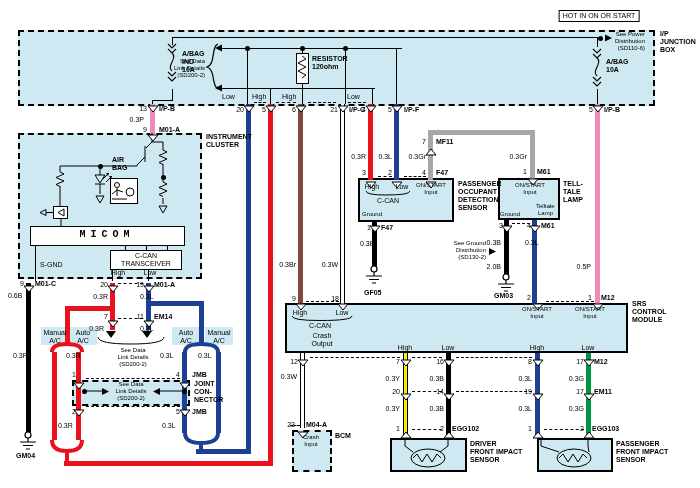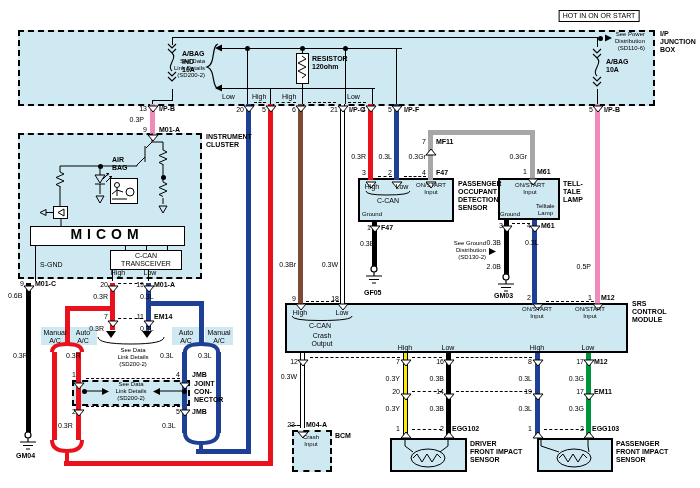--- a/index.html
+++ b/index.html
@@ -5,21 +5,21 @@
 <style>
   html,body{margin:0;padding:0;background:#fff;}
   #stage{position:relative;width:700px;height:488px;background:#fff;overflow:hidden;
          font-family:"Liberation Sans", sans-serif;}
   .lbl{position:absolute;font-size:7px;line-height:7.5px;white-space:nowrap;color:#000;z-index:40;}
   .b{font-weight:bold;}
   .c{transform:translateX(-50%);}
   .r{transform:translateX(-100%);}
   .s6{font-size:6px;line-height:6.5px;}
   .bx{border:1px solid #000;background:#fff;padding:1px 3px;}
-  .sp{letter-spacing:5px;font-size:14px;font-weight:bold;}
+  .sp{letter-spacing:5px;font-size:10px;font-weight:bold;font-family:Liberation Mono, monospace;}
   .wire{position:absolute;z-index:20;}
   .w-red{background:#e8111c;}
   .w-blue{background:#1d3f94;}
   .w-brown{background:#7e4a36;}
   .w-pink{background:#f08ab9;}
   .w-gray{background:#a7a7a7;}
   .w-black{background:#000;}
   .w-green{background:#00953c;}
   .w-yellow{background:#f9ee00;border-left:1px solid #000;border-right:1px solid #000;box-sizing:border-box;}
   .w-white{background:#fff;border-left:1px solid #000;border-right:1px solid #000;box-sizing:border-box;}

